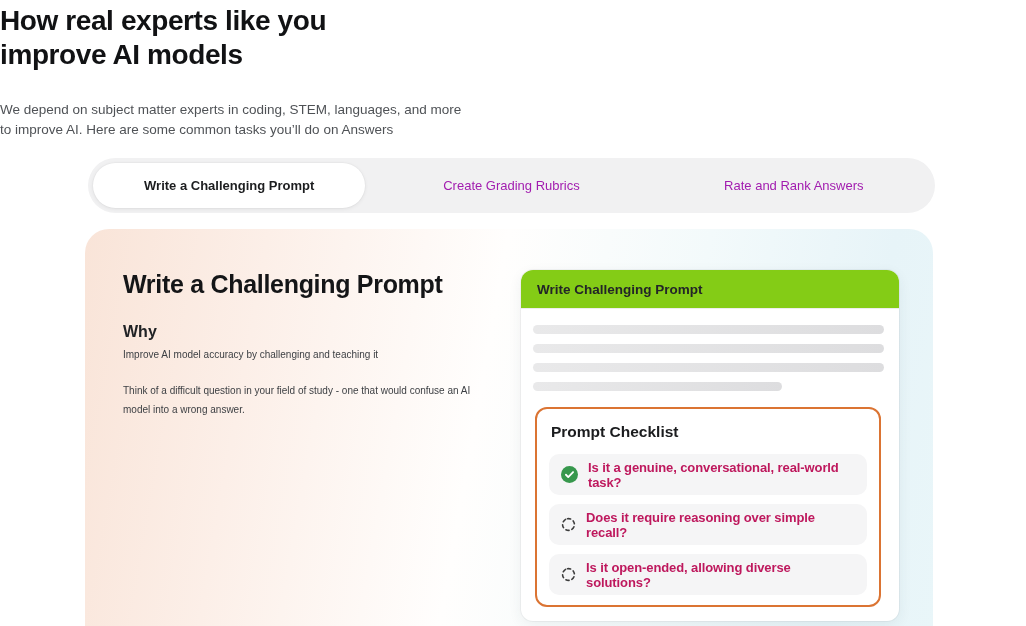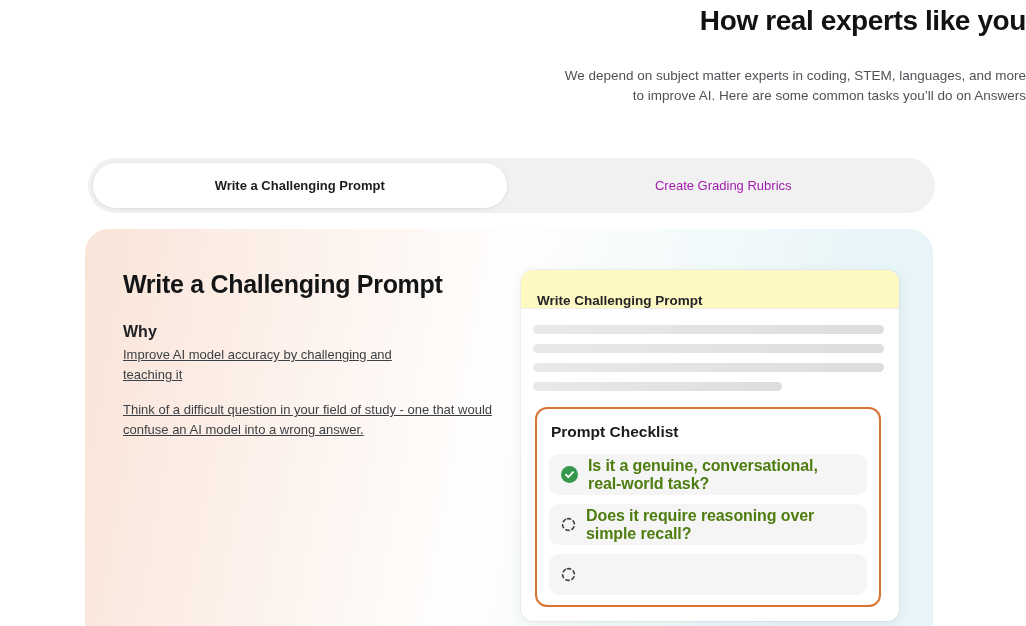--- a/index.html
+++ b/index.html
@@ -1,21 +1,21 @@
 <!DOCTYPE html>
 <html><head>
 <meta charset="utf-8">
 <style>
   * { margin: 0; padding: 0; box-sizing: border-box; }
   html, body { width: 1026px; height: 626px; overflow: hidden; background: #ffffff;
     font-family: "Liberation Sans", sans-serif; -webkit-font-smoothing: antialiased; }
   .page { position: relative; width: 1026px; height: 626px; background: #ffffff; }
 
   
-  .hero { position: absolute; top: 4px; left: 0; width: 100%; text-align: right; }
+  .hero { position: absolute; top: 4px; left: 0; width: 100%; text-align: left; }
   .hero-title { font-size: 28px; line-height: 34px; font-weight: 700; color: #111214; letter-spacing: -0.4px; }
   .hero-sub { margin-top: 28px; font-size: 13.5px; line-height: 20px; color: #4f5256; font-weight: 400; }
 
   
   .tabbar { position: absolute; left: 88px; top: 158px; width: 847px; height: 55px;
     background: #f1f1f2; border-radius: 28px; display: flex; align-items: stretch; }
   .tab { flex: 1 1 0; display: flex; align-items: center; justify-content: center;
     font-size: 13px; color: #a21caf; font-weight: 400; cursor: pointer; border-radius: 24px; margin: 5px; }
   .tab.active { background: #ffffff; color: #1c1d1f; font-weight: 600;
     box-shadow: 0 1px 4px rgba(0,0,0,0.07), 0 0 0 1px rgba(0,0,0,0.02); }
@@ -24,68 +24,72 @@
   .stage { position: absolute; left: 85px; top: 229px; width: 848px; height: 420px;
     border-radius: 24px;
     background:
       linear-gradient(100deg, #f9e4d8 0%, #fcefe8 20%, #fffefd 46%, #f3fafb 68%, #e7f4f8 88%, #e9f6f9 100%); }
 
   
   .stage-left { position: absolute; left: 38px; top: 40px; width: 380px; }
   .stage-heading { font-size: 25px; line-height: 30px; font-weight: 700; color: #141517;
     letter-spacing: -0.3px; margin-bottom: 24px; }
   .sec-label { font-size: 16px; font-weight: 700; color: #202225; margin-bottom: 4px; }
-  .sec-text { font-size: 13px; line-height: 19.5px; color: #3c3f43; margin-bottom: 16px; text-decoration: underline; }
+  .sec-text { font-size: 10px; line-height: 19.5px; color: #3c3f43; margin-bottom: 16px; }
   .p-why { max-width: 300px; }
   .p-how { max-width: 376px; }
   .p-then { max-width: 376px; }
 
   
   .preview-card { position: absolute; left: 436px; top: 41px; width: 378px; height: 351px;
     background: #ffffff; border-radius: 12px;
     box-shadow: 0 4px 14px rgba(40,60,70,0.07), 0 0 0 1px rgba(0,0,0,0.04); }
-  .preview-header { height: 39px; background: #fef9c3; border-bottom: 1px solid #ededee;
-    border-radius: 12px 12px 0 0; display: flex; align-items: flex-end; padding: 0 16px;
+  .preview-header { height: 39px; background: #84cc16; border-bottom: 1px solid #ededee;
+    border-radius: 12px 12px 0 0; display: flex; align-items: center; padding: 0 16px;
     font-size: 13.5px; font-weight: 700; color: #232528; }
   .skeletons { padding: 16px 15px 0 12px; }
   .skeleton-line { height: 9px; border-radius: 4.5px; margin-bottom: 10px;
     background: linear-gradient(90deg, #e9e9ea 0%, #dddddf 100%); }
   .skeleton-line.short { width: 71%; }
 
   
   .checklist { margin: 16px 18px 0 14px; height: 200px; border: 2px solid #db7433;
     border-radius: 12px; background: #ffffff; padding: 12px 12px 12px 12px; }
   .checklist-title { font-size: 15.5px; font-weight: 700; color: #1b1c1e; margin: 2px 0 13px 2px; }
   .check-item { height: 41px; background: #f5f5f6; border-radius: 10px; display: flex;
     align-items: center; padding: 0 12px; gap: 10px; margin-bottom: 9px; }
   .check-item:last-child { margin-bottom: 0; }
-  .check-item .label { font-size: 16px; font-weight: 700; color: #4d7c0f; letter-spacing: -0.1px; }
+  .check-item .label { font-size: 13px; font-weight: 700; color: #be185d; letter-spacing: -0.1px; }
   .icon-wrap { display: flex; align-items: center; justify-content: center; flex: 0 0 auto; }
 </style>
 </head>
 <body>
 
 <div class="page">
 
   <header class="hero">
     <h1 class="hero-title">
       <div>How real experts like you</div>
+      <div>improve AI models</div>
     </h1>
     <div class="hero-sub">
       <div>We depend on subject matter experts in coding, STEM, languages, and more</div>
       <div>to improve AI. Here are some common tasks you’ll do on Answers</div>
     </div>
   </header>
 
   <nav class="tabbar">
     <div class="tab active">
       <span>Write a Challenging Prompt</span>
     </div>
     <div class="tab">
       <span>Create Grading Rubrics</span>
+    </div>
+    <div class="tab">
+      <span>Rate and Rank Answers</span>
     </div>
   </nav>
 
   <section class="stage">
 
     <div class="stage-left">
       <h2 class="stage-heading">Write a Challenging Prompt</h2>
       <div class="sec-label">Why</div>
       <p class="sec-text p-why">Improve AI model accuracy by challenging and teaching it</p>
       <p class="sec-text p-how">Think of a difficult question in your field of study - one that would confuse an AI model into a wrong answer.</p>
@@ -124,19 +128,20 @@
           </span>
           <span class="label">Does it require reasoning over simple recall?</span>
         </div>
 
         <div class="check-item">
           <span class="icon-wrap">
             <svg width="15" height="15" viewBox="0 0 16 16">
               <circle cx="8" cy="8" r="6.3" fill="none" stroke="#3C3C3C" stroke-width="1.7" stroke-dasharray="3.4 3.2" stroke-linecap="round" transform="rotate(-100 8 8)"></circle>
             </svg>
           </span>
+          <span class="label">Is it open-ended, allowing diverse solutions?</span>
         </div>
 
       </div>
     </div>
 
   </section>
 </div>
 
 </body></html>

